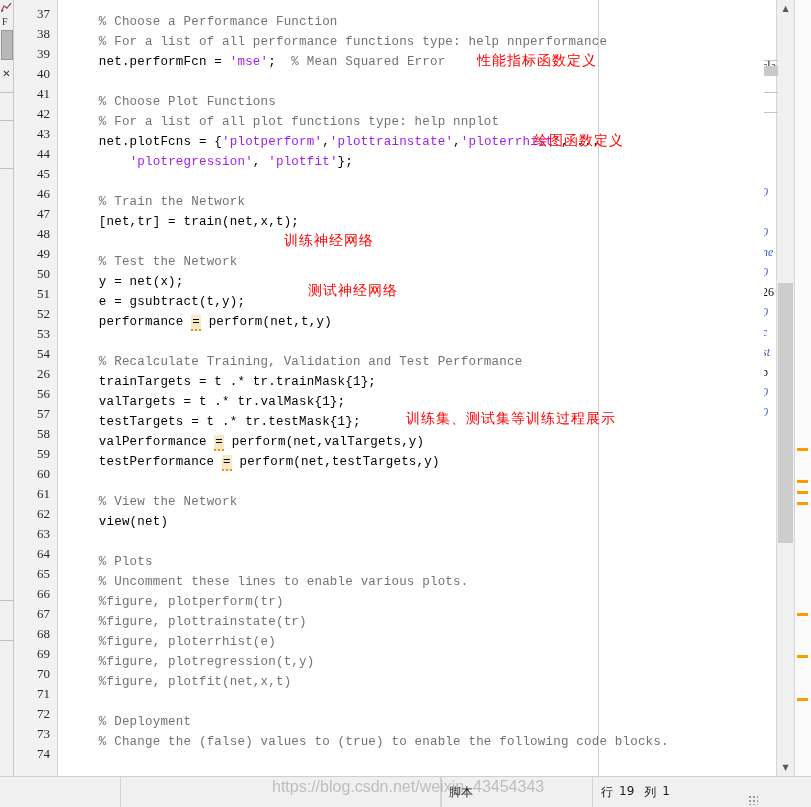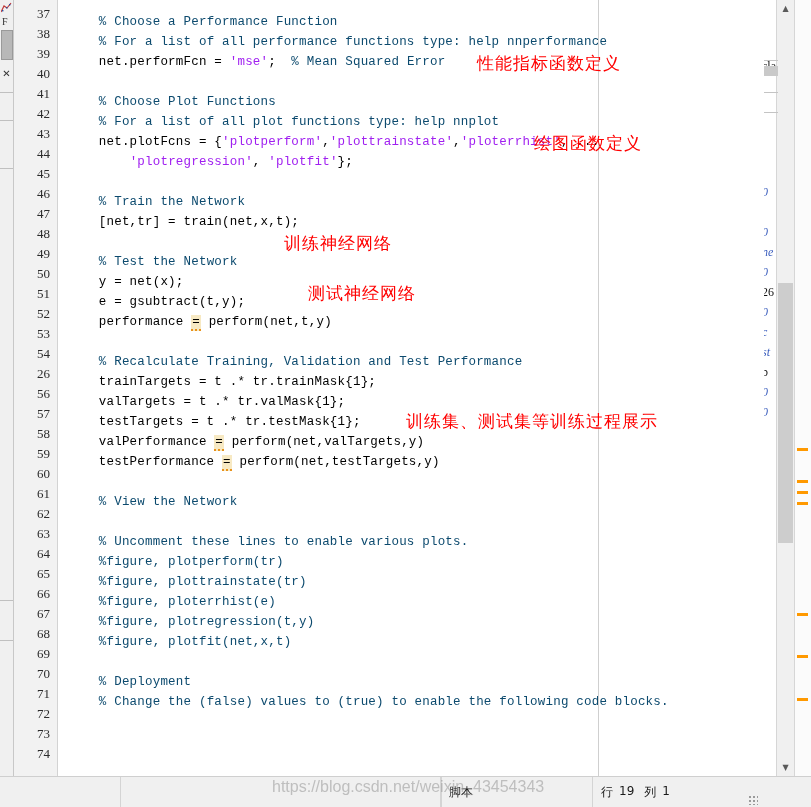--- a/index.html
+++ b/index.html
@@ -102,21 +102,21 @@
   }
   .cl {
     height: 20px;
     line-height: 20px;
     white-space: pre;
     font-family: "Liberation Mono", monospace;
     font-size: 12.5px;
     color: #000000;
     letter-spacing: 0.2px;
   }
-  .cmt { color: #0c4a6e; }
+  .cmt { color: #737373; }
   .str { color: #a020f0; }
   .warn {
     background: #f7e9c3;
     border-bottom: 2px dotted #e8921b;
     padding: 0 1px;
   }
 
   
   #guide {
     position: absolute;
@@ -124,21 +124,21 @@
     left: 540px;
     width: 1px;
     background: #cfcfcf;
   }
 
   
   .anno {
     position: absolute;
     color: #ff0000;
     font-family: "DejaVu Sans", sans-serif;
-    font-size: 17px;
+    font-size: 14px;
     font-weight: 500;
     white-space: nowrap;
     letter-spacing: 1px;
     text-align: center;
   }
   #vscroll {
     flex: 0 0 17px;
     width: 17px;
     background: #f0f0f0;
     border-left: 1px solid #d6d6d6;
@@ -363,21 +363,23 @@
           <div class="cl"><span>    performance </span><span class="warn">=</span><span> perform(net,t,y)</span></div>
           <div class="cl">&nbsp;</div>
           <div class="cl"><span>    </span><span class="cmt">% Recalculate Training, Validation and Test Performance</span></div>
           <div class="cl"><span>    trainTargets = t .* tr.trainMask{1};</span></div>
           <div class="cl"><span>    valTargets = t .* tr.valMask{1};</span></div>
           <div class="cl"><span>    testTargets = t .* tr.testMask{1};</span></div>
           <div class="cl"><span>    valPerformance </span><span class="warn">=</span><span> perform(net,valTargets,y)</span></div>
           <div class="cl"><span>    testPerformance </span><span class="warn">=</span><span> perform(net,testTargets,y)</span></div>
           <div class="cl">&nbsp;</div>
           <div class="cl"><span>    </span><span class="cmt">% View the Network</span></div>
-          <div class="cl">&nbsp;</div>
+          <div class="cl"><span>    view(net)</span></div>
+          <div class="cl">&nbsp;</div>
+          <div class="cl"><span>    </span><span class="cmt">% Plots</span></div>
           <div class="cl"><span>    </span><span class="cmt">% Uncomment these lines to enable various plots.</span></div>
           <div class="cl"><span>    </span><span class="cmt">%figure, plotperform(tr)</span></div>
           <div class="cl"><span>    </span><span class="cmt">%figure, plottrainstate(tr)</span></div>
           <div class="cl"><span>    </span><span class="cmt">%figure, ploterrhist(e)</span></div>
           <div class="cl"><span>    </span><span class="cmt">%figure, plotregression(t,y)</span></div>
           <div class="cl"><span>    </span><span class="cmt">%figure, plotfit(net,x,t)</span></div>
           <div class="cl">&nbsp;</div>
           <div class="cl"><span>    </span><span class="cmt">% Deployment</span></div>
           <div class="cl"><span>    </span><span class="cmt">% Change the (false) values to (true) to enable the following code blocks.</span></div>
         </div>

